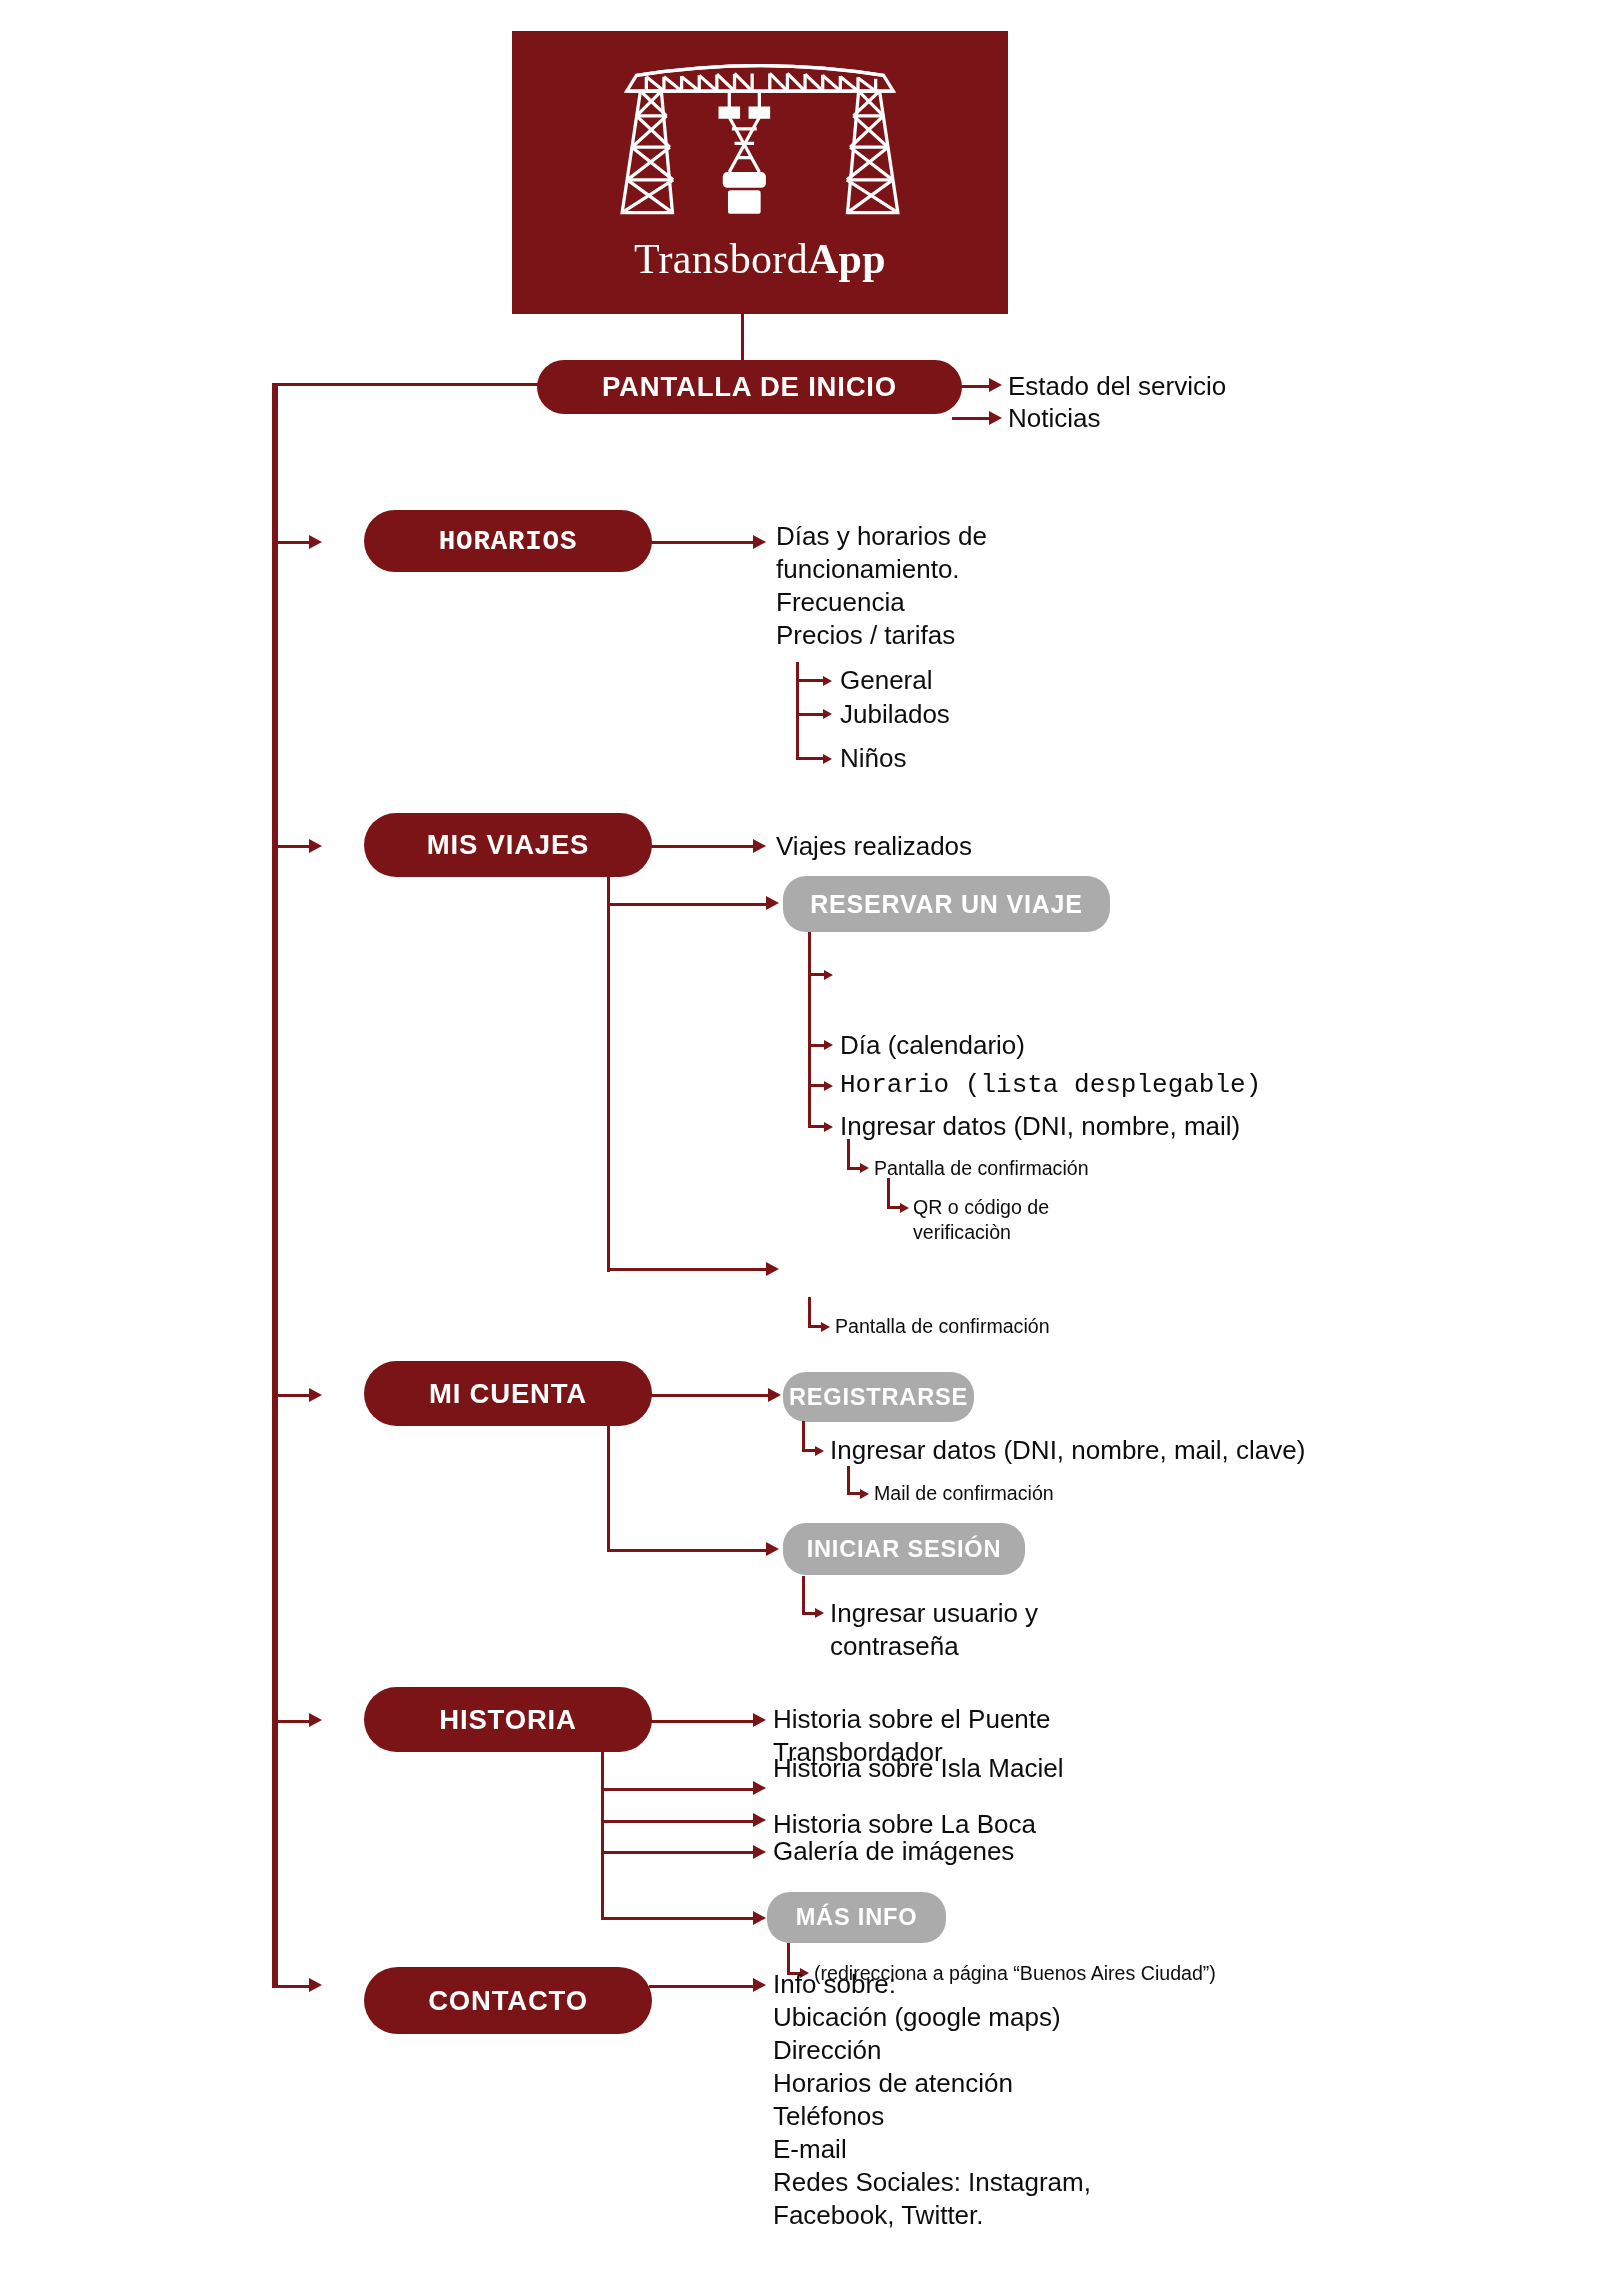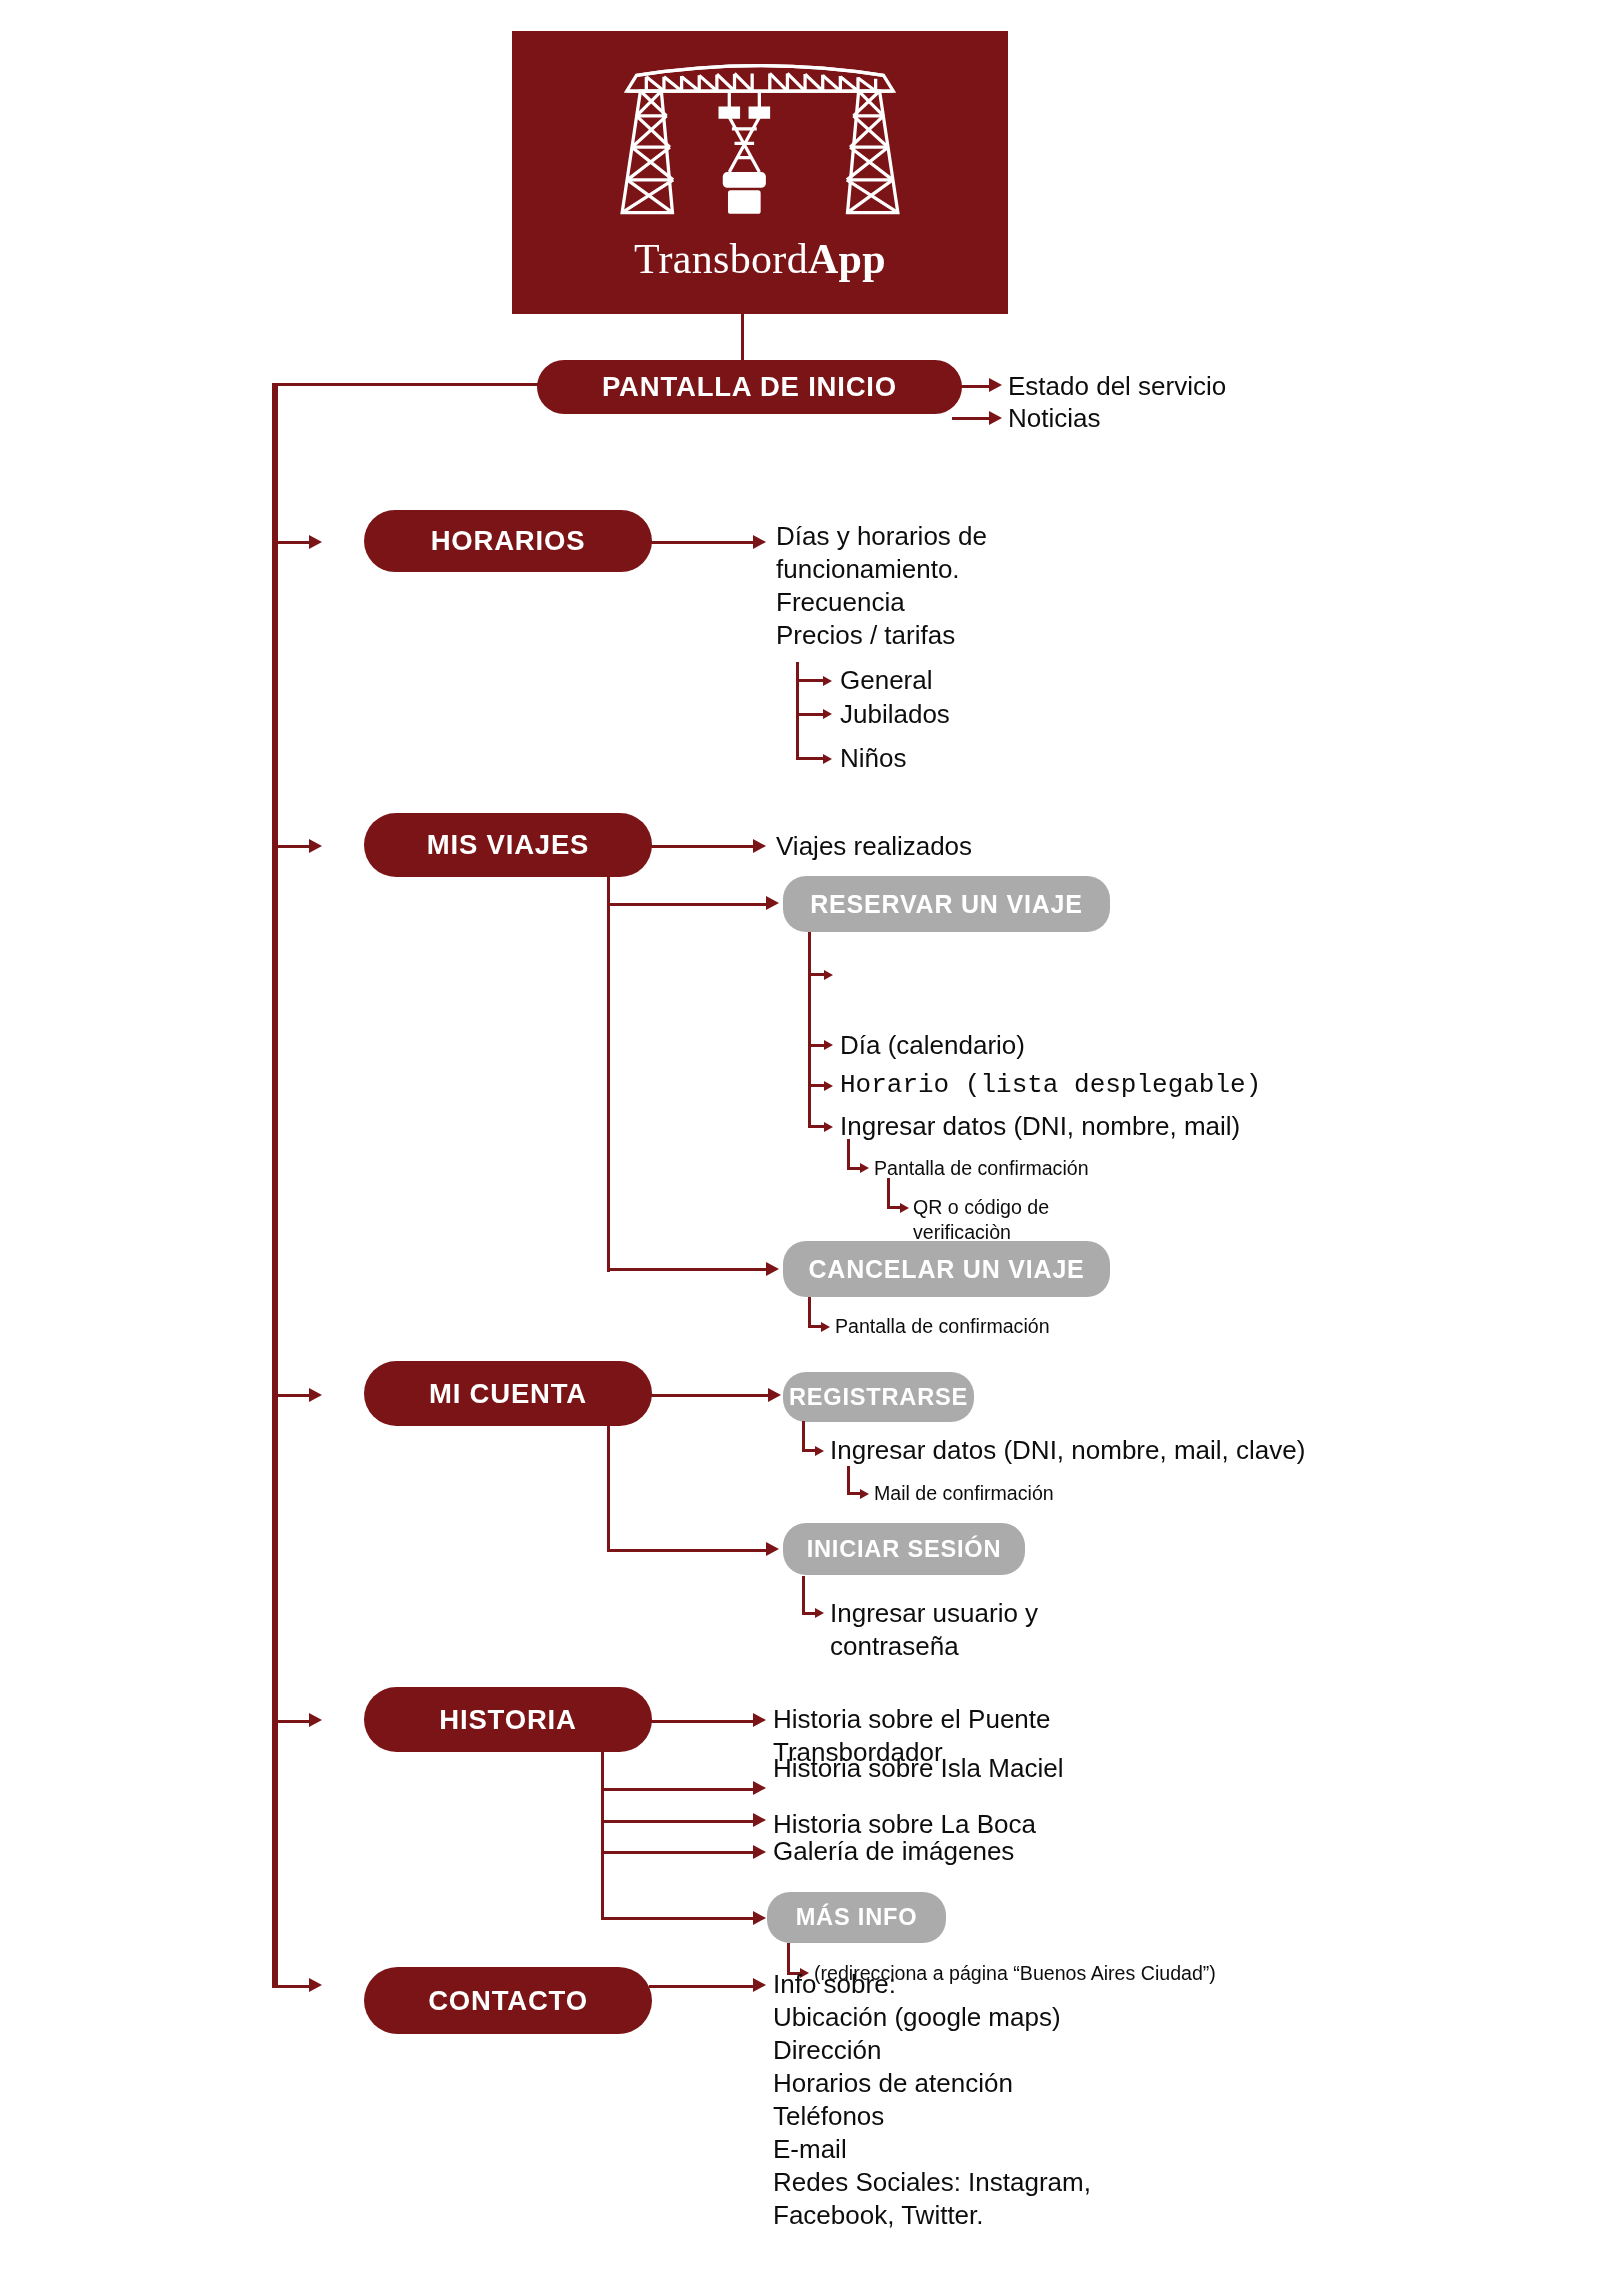--- a/index.html
+++ b/index.html
@@ -93,21 +93,21 @@
   </div>
   <div class="ln h" style="left:952px;top:385px;width:39px;"></div>
   <div class="arw" style="left:989px;top:378px;"></div>
   <div class="leaf" style="left:1008px;top:370px;">Estado del servicio</div>
   <div class="ln h" style="left:952px;top:417px;width:39px;"></div>
   <div class="arw" style="left:989px;top:411px;"></div>
   <div class="leaf" style="left:1008px;top:402px;">Noticias</div>
 
   <div class="ln h" style="left:272px;top:541px;width:39px;"></div>
   <div class="arw" style="left:309px;top:535px;"></div>
-  <div class="node red r-pill" style="left:364px;top:510px;width:288px;height:62px;font-size:27.5px;">
+  <div class="node red r-pill" style="left:364px;top:510px;width:288px;height:62px;font-size:27.5px;font-family:Liberation Mono, monospace;">
     <span>HORARIOS</span>
   </div>
   <div class="ln h" style="left:649px;top:541px;width:105px;"></div>
   <div class="arw" style="left:753px;top:535px;"></div>
   <div class="leaf" style="left:776px;top:520px;">Días y horarios de
 funcionamiento.
 Frecuencia
 Precios / tarifas</div>
 
   <div class="ln v" style="left:796px;top:662px;height:98px;"></div>
@@ -156,23 +156,20 @@
   <div class="arw sm" style="left:860px;top:1163px;"></div>
   <div class="leaf small" style="left:874px;top:1156px;">Pantalla de confirmación</div>
   <div class="ln v" style="left:887px;top:1178px;height:31px;"></div>
   <div class="ln h" style="left:887px;top:1206px;width:14.4px;"></div>
   <div class="arw sm" style="left:900px;top:1203px;"></div>
   <div class="leaf small" style="left:913px;top:1195px;">QR o código de
 verificaciòn</div>
 
   <div class="ln h" style="left:607px;top:1268px;width:160px;"></div>
   <div class="arw" style="left:766px;top:1262px;"></div>
-  <div class="node gray r-soft" style="left:783px;top:1241px;width:327px;height:56px;font-size:25px;">
-    <span>CANCELAR UN VIAJE</span>
-  </div>
   <div class="ln v" style="left:808px;top:1297px;height:31px;"></div>
   <div class="ln h" style="left:808px;top:1325px;width:14.4px;"></div>
   <div class="arw sm" style="left:821px;top:1322px;"></div>
   <div class="leaf small" style="left:835px;top:1314px;">Pantalla de confirmación</div>
 
   <div class="ln h" style="left:272px;top:1394px;width:39px;"></div>
   <div class="arw" style="left:309px;top:1388px;"></div>
   <div class="node red r-pill" style="left:364px;top:1361px;width:288px;height:65px;font-size:27.5px;">
     <span>MI CUENTA</span>
   </div>

